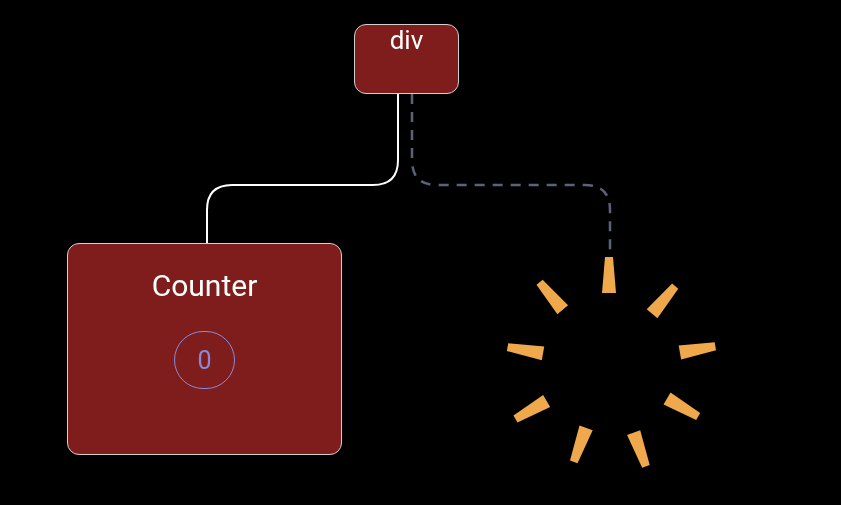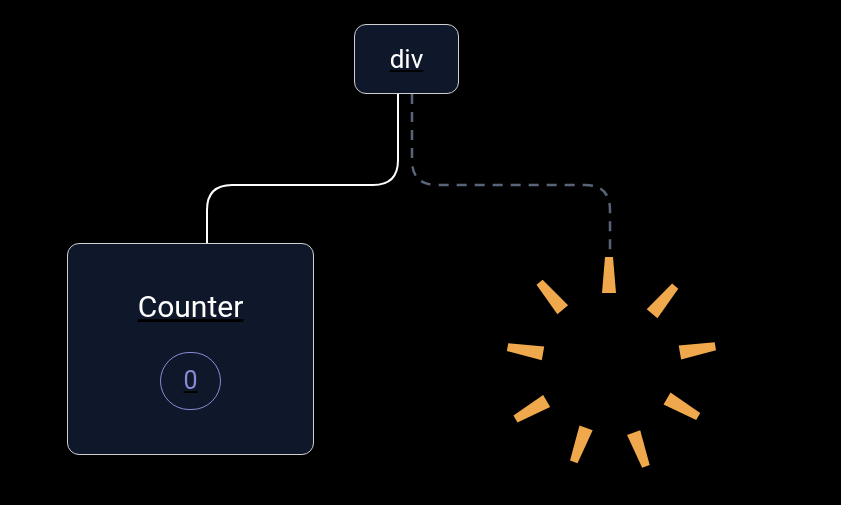--- a/index.html
+++ b/index.html
@@ -12,47 +12,46 @@
       width: 841px;
       height: 505px;
       background: #000000;
       font-family: -apple-system, BlinkMacSystemFont, 'Segoe UI', Roboto, sans-serif;
       position: relative;
       overflow: hidden;
     }
     
     .node-box {
       position: absolute;
-      background: #0f172a;
+      background: #7f1d1d;
       border: 1.5px solid #d0d0d0;
       border-radius: 12px;
       display: flex;
       flex-direction: column;
       align-items: center;
-      justify-content: center;
-      text-decoration: underline;
+      justify-content: flex-start;
     }
     
     .root-node {
       left: 354px;
       top: 24px;
       width: 105px;
       height: 70px;
     }
     
     .root-label {
       color: #ffffff;
       font-size: 26px;
       font-weight: 400;
     }
     
     .counter-node {
       left: 67px;
       top: 243px;
-      width: 247px;
+      width: 275px;
       height: 212px;
       padding: 24px;
     }
     
     .counter-title {
       color: #ffffff;
       font-size: 30px;
       font-weight: 400;
       margin-bottom: 28px;
     }

